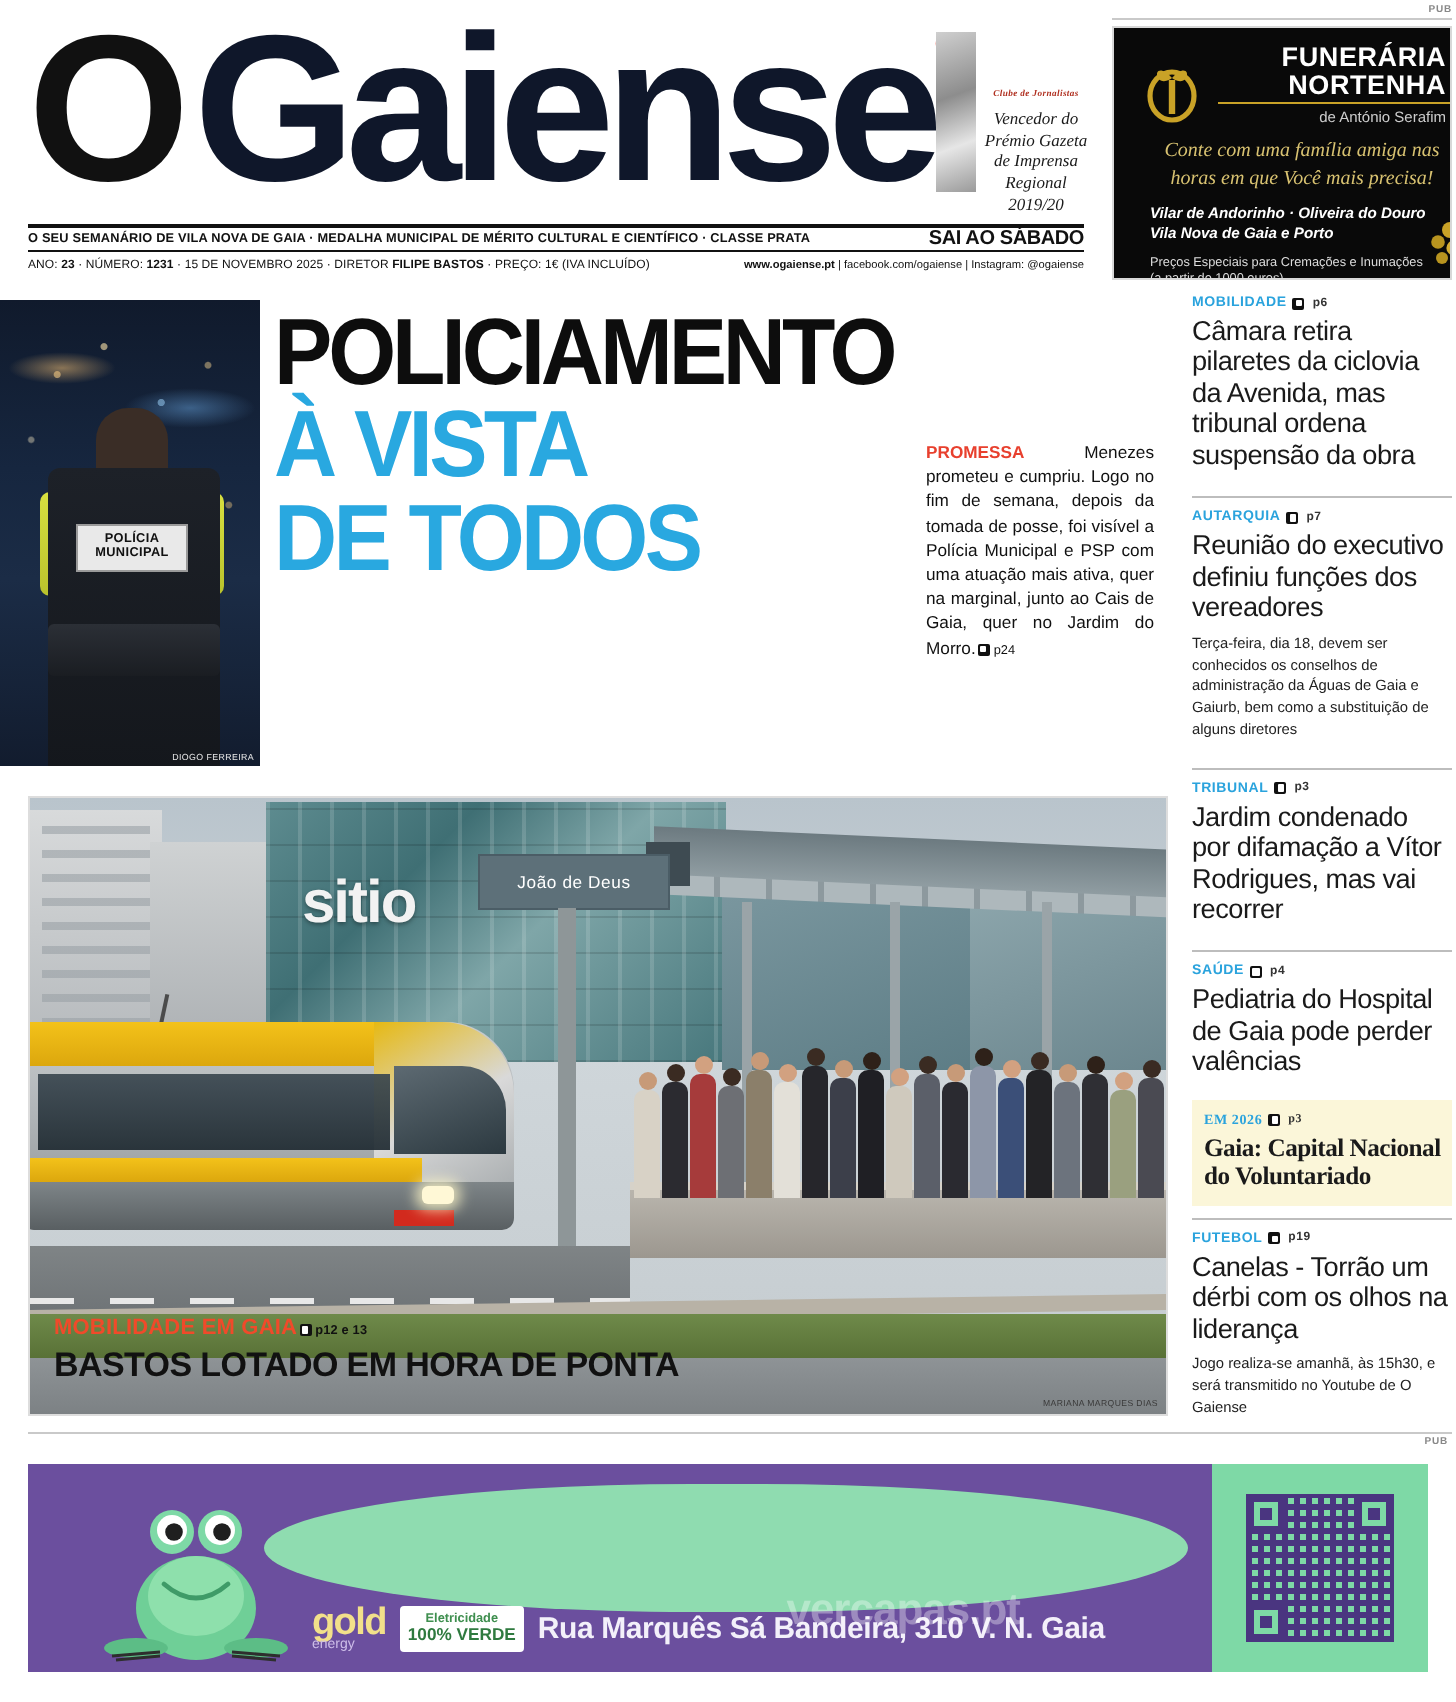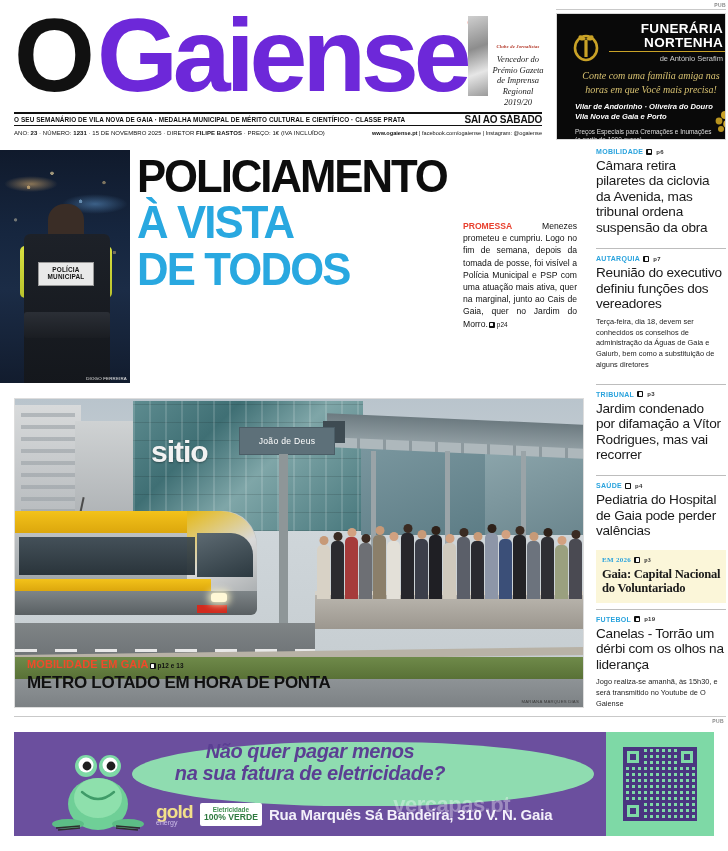--- a/index.html
+++ b/index.html
@@ -25,21 +25,21 @@
   .masthead { position:absolute; left:0; top:0; width:556px; height:150px; }
   .logo-row { position:absolute; left:14px; top:8px; height:100px; display:flex; align-items:flex-start; }
   .logo-o {
     font-family:"Liberation Sans", sans-serif;
     font-weight:700; font-size:104px; line-height:.92;
     color:#111; letter-spacing:-4px;
   }
   .logo-gaiense {
     font-family:"Liberation Sans", sans-serif;
     font-weight:700; font-size:104px; line-height:.92;
-    color:#6d28d9; letter-spacing:-5px; margin-left:6px;
+    color:#0f172a; letter-spacing:-5px; margin-left:6px;
   }
   .logo-reg {
     font-size:15px; color:#e8402e; font-weight:700; margin-left:1px; margin-top:6px;
   }
   .award {
     position:absolute; left:468px; top:10px; width:78px; height:98px;
     display:flex; align-items:flex-end;
   }
   .award-img {
     width:20px; height:80px;
@@ -636,21 +636,21 @@
     <div class="mt-road"></div>
     <div class="mt-roadline"></div>
     <div class="mt-kerb"></div>
     <div class="mt-grass"></div>
     <div class="mt-lowroad"></div>
 
     <div class="mt-caption">
       <div class="mt-kicker">
         <span>MOBILIDADE EM GAIA</span><span class="pagemark"></span><span class="pgn">p12 e 13</span>
       </div>
-      <div class="mt-title">METRO LOTADO EM HORA DE PONTA</div>
+      <div class="mt-title">BASTOS LOTADO EM HORA DE PONTA</div>
     </div>
     <div class="mt-credit">MARIANA MARQUES DIAS</div>
   </div>
 
   <div class="rail">
 
     <div class="rail-item">
       <div class="rail-kicker">
         <span>MOBILIDADE</span>
         <span class="pagemark"></span>
@@ -728,24 +728,20 @@
         <circle cx="60" cy="17" r="7.5" fill="#ffffff"></circle>
         <circle cx="37" cy="18" r="4.4" fill="#1f1f1f"></circle>
         <circle cx="61" cy="18" r="4.4" fill="#1f1f1f"></circle>
         <path d="M32 44 Q48 58 64 44" stroke="#3f9b68" stroke-width="2.4" fill="none" stroke-linecap="round"></path>
         <ellipse cx="18" cy="76" rx="16" ry="5" fill="#5cbd86"></ellipse>
         <ellipse cx="78" cy="76" rx="16" ry="5" fill="#5cbd86"></ellipse>
         <path d="M6 80 L30 78 M8 82 L30 80 M66 78 L90 80 M66 80 L88 82" stroke="#2e2e2e" stroke-width="1.6"></path>
       </svg>
 
       <div class="ag-bubble"></div>
-      <div class="ag-bubble-txt">
-        <div>Não quer pagar menos</div>
-        <div>na sua fatura de eletricidade?</div>
-      </div>
 
       <div class="ag-bottom">
         <div class="ag-gold">
           <span>gold</span>
           <small>energy</small>
         </div>
         <div class="ag-badge">
           <span>Eletricidade</span>
           <b>100% VERDE</b>
         </div>

